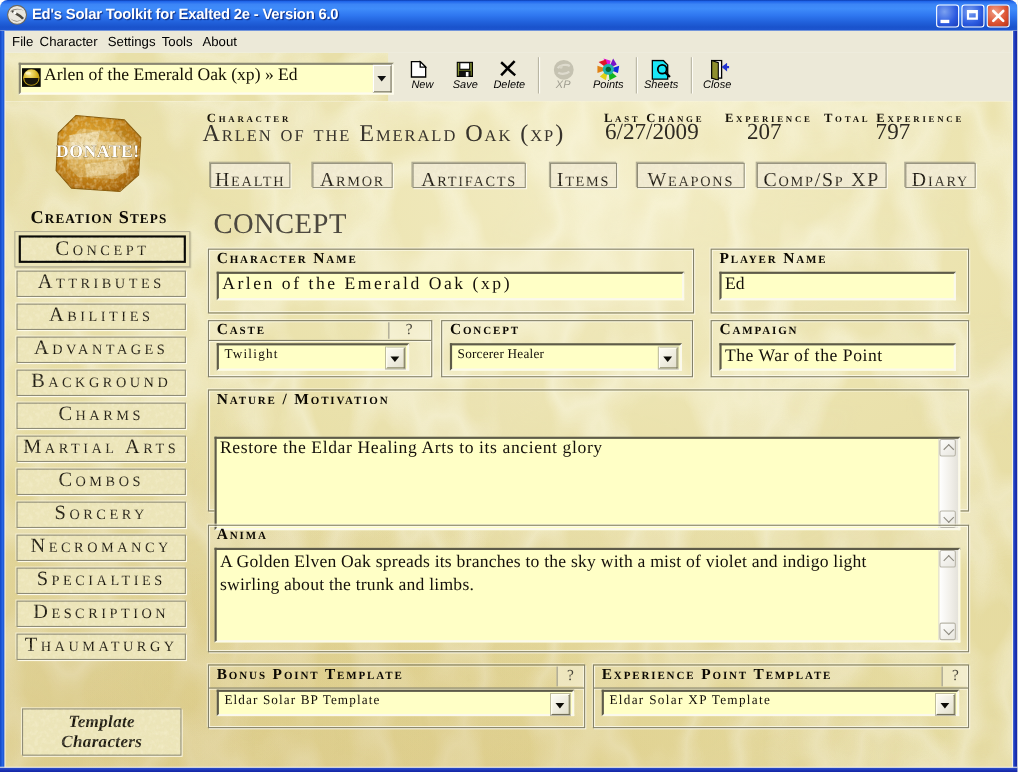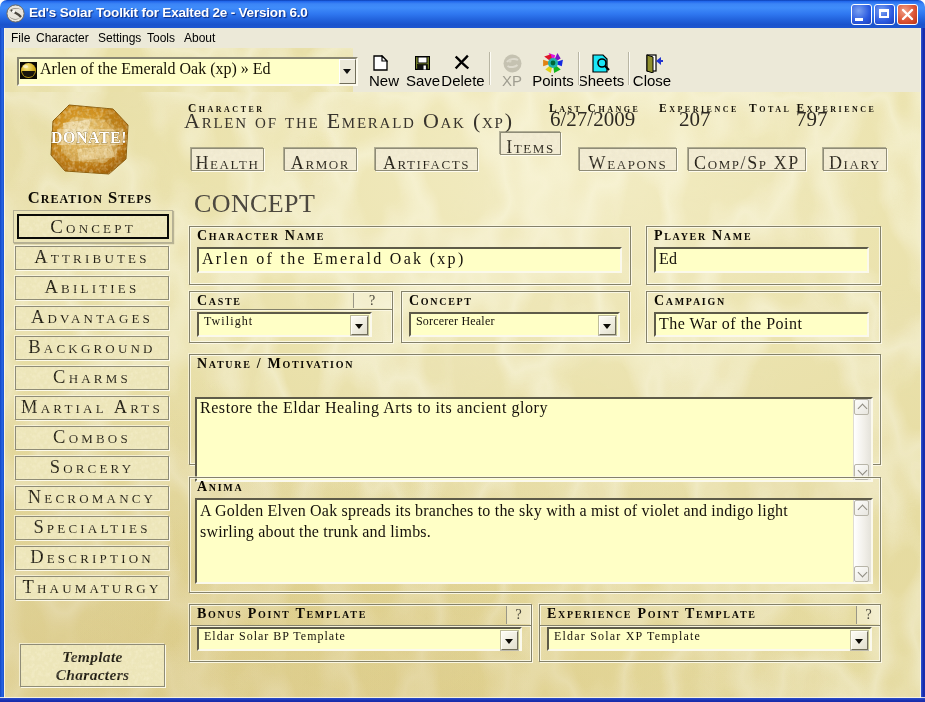--- a/index.html
+++ b/index.html
@@ -19,22 +19,22 @@
 #menubar{left:0;top:28px;width:925px;height:20px;background:#ece9d8;
  font-family:"Liberation Sans",sans-serif;font-size:12px;color:#000;}
 #menubar span{position:absolute;top:3px;}
 
 #toolbar{left:0;top:48px;width:925px;height:44px;background:#ece9d8;}
 #combopanel{left:4px;top:0;width:349px;height:44px;}
 #combo{left:13px;top:9px;width:341px;height:29px;background:#ffffc8;
  border-top:2px solid #8a8772;border-left:2px solid #8a8772;border-bottom:2px solid #fdfbee;border-right:2px solid #fdfbee;
  box-sizing:border-box;}
 #combo .ctext{position:absolute;left:21px;top:1px;font-size:16px;color:#151103;white-space:nowrap;}
-.toollabel{position:absolute;top:24px;font-family:"Liberation Sans",sans-serif;font-size:15px;color:#000;
- text-align:center;width:60px;margin-left:-30px;}
+.toollabel{position:absolute;top:24px;font-family:"Liberation Sans",sans-serif;font-size:10px;color:#000;
+ text-align:center;width:60px;margin-left:-30px;font-style:italic;}
 .toolsep{position:absolute;top:4px;height:33px;width:1px;background:#b9b6a4;box-shadow:1px 0 0 #fdfcf5;}
 
 .frameL{left:0;top:28px;width:4px;height:674px;background:linear-gradient(90deg,#1345c2,#2766e4 55%,#1a50cc);box-shadow:1px 0 0 rgba(250,247,232,.85);}
 .frameR{left:921px;top:28px;width:4px;height:674px;background:linear-gradient(90deg,#2f55cf,#1527a8 70%,#1c35b4);box-shadow:-1px 0 0 rgba(250,247,232,.85);}
 .frameB{left:0;top:698px;width:925px;height:4px;background:linear-gradient(180deg,#2c50cc,#1527a8 80%,#1c35b4);box-shadow:0 -1px 0 rgba(250,247,232,.85);}
 
 #main{left:4px;top:92px;width:917px;height:606px;}
 .glabel{position:absolute;font-weight:bold;font-size:14px;color:#0c0903;font-variant:small-caps;white-space:nowrap;letter-spacing:1.7px;}
 .group{position:absolute;border:1px solid #84816a;box-shadow:-1px -1px 0 rgba(253,250,232,.6),1px 1px 0 rgba(253,250,232,.9),inset 1px 1px 0 rgba(253,251,238,.8),inset -1px -1px 0 rgba(253,251,238,.8);}
 .input{position:absolute;background:#ffffc6;box-sizing:border-box;
@@ -317,21 +317,21 @@
           <rect width="100%" height="100%" filter="url(#gspk2)" opacity=".55"></rect>
         </svg>Health</div>
     <div class="tab" style="left:280px;width:71px;top:56px;"><svg class="spk">
           <rect width="100%" height="100%" filter="url(#speck)" opacity=".6"></rect>
           <rect width="100%" height="100%" filter="url(#gspk2)" opacity=".55"></rect>
         </svg>Armor</div>
     <div class="tab" style="left:371px;width:101px;top:56px;"><svg class="spk">
           <rect width="100%" height="100%" filter="url(#speck)" opacity=".6"></rect>
           <rect width="100%" height="100%" filter="url(#gspk2)" opacity=".55"></rect>
         </svg>Artifacts</div>
-    <div class="tab" style="left:496px;width:59px;top:40px;"><svg class="spk">
+    <div class="tab" style="left:496px;width:59px;top:56px;"><svg class="spk">
           <rect width="100%" height="100%" filter="url(#speck)" opacity=".6"></rect>
           <rect width="100%" height="100%" filter="url(#gspk2)" opacity=".55"></rect>
         </svg>Items</div>
     <div class="tab" style="left:575px;width:96px;top:56px;"><svg class="spk">
           <rect width="100%" height="100%" filter="url(#speck)" opacity=".6"></rect>
           <rect width="100%" height="100%" filter="url(#gspk2)" opacity=".55"></rect>
         </svg>Weapons</div>
     <div class="tab" style="left:684px;width:116px;top:56px;"><svg class="spk">
           <rect width="100%" height="100%" filter="url(#speck)" opacity=".6"></rect>
           <rect width="100%" height="100%" filter="url(#gspk2)" opacity=".55"></rect>

